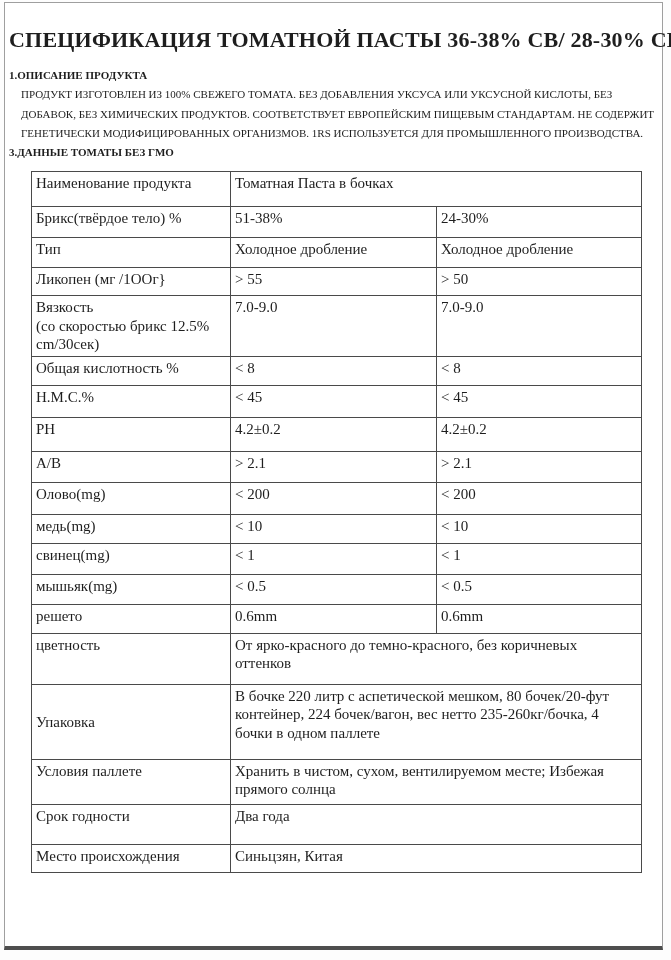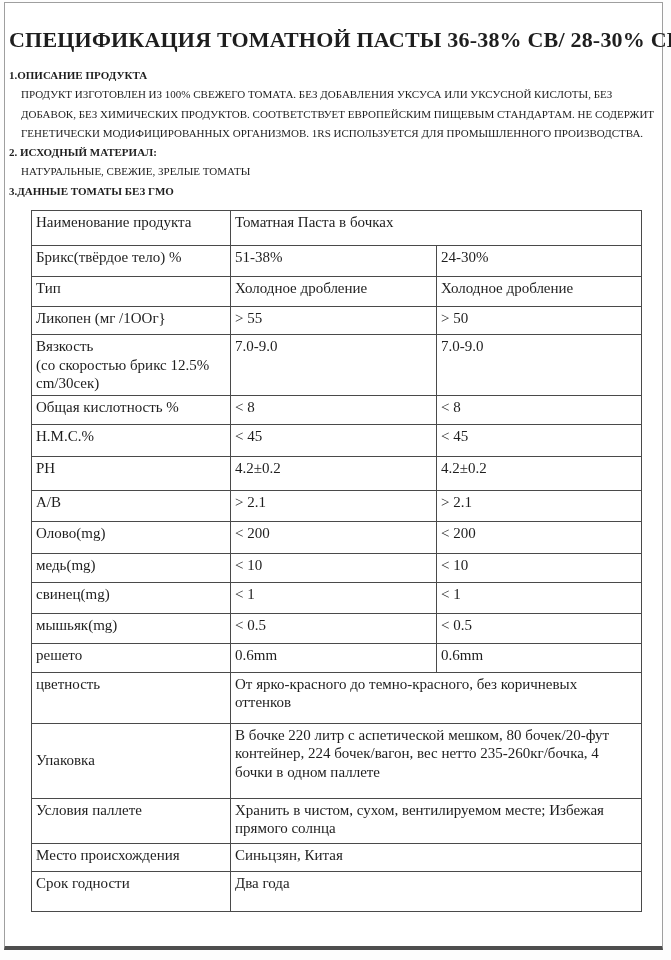--- a/index.html
+++ b/index.html
@@ -64,24 +64,20 @@
 
 <div class="page">
 
   <h1 class="doc-title">СПЕЦИФИКАЦИЯ ТОМАТНОЙ ПАСТЫ 36-38% СВ/ 28-30% СВ</h1>
 
   <div>
     <div class="sec-heading">1.ОПИСАНИЕ ПРОДУКТА</div>
     <p class="sec-body">ПРОДУКТ ИЗГОТОВЛЕН ИЗ 100% СВЕЖЕГО ТОМАТА. БЕЗ ДОБАВЛЕНИЯ УКСУСА ИЛИ УКСУСНОЙ КИСЛОТЫ, БЕЗ ДОБАВОК, БЕЗ ХИМИЧЕСКИХ ПРОДУКТОВ. СООТВЕТСТВУЕТ ЕВРОПЕЙСКИМ ПИЩЕВЫМ СТАНДАРТАМ.  НЕ СОДЕРЖИТ ГЕНЕТИЧЕСКИ МОДИФИЦИРОВАННЫХ ОРГАНИЗМОВ. 1RS ИСПОЛЬЗУЕТСЯ ДЛЯ ПРОМЫШЛЕННОГО ПРОИЗВОДСТВА.</p>
   </div>
 
-  <div>
-    <div class="sec-heading">2. ИСХОДНЫЙ МАТЕРИАЛ:</div>
-    <p class="sec-body">НАТУРАЛЬНЫЕ, СВЕЖИЕ, ЗРЕЛЫЕ ТОМАТЫ</p>
-  </div>
 
   <div class="sec-heading">3.ДАННЫЕ ТОМАТЫ БЕЗ ГМО</div>
 
   <table class="spec">
     <colgroup>
       <col style="width:199px">
       <col style="width:206px">
       <col style="width:205px">
     </colgroup>
     <tbody>
@@ -161,24 +157,24 @@
         <td class="val" colspan="2">От ярко-красного до темно-красного, без коричневых оттенков</td>
       </tr>
       <tr style="height:75px">
         <td class="lbl" style="vertical-align:middle">Упаковка</td>
         <td class="val" colspan="2">В бочке 220 литр с аспетической мешком, 80 бочек/20-фут контейнер, 224 бочек/вагон, вес нетто 235-260кг/бочка, 4 бочки в одном паллете</td>
       </tr>
       <tr style="height:45px">
         <td class="lbl">Условия паллете</td>
         <td class="val" colspan="2">Хранить в чистом, сухом, вентилируемом месте; Избежая прямого солнца</td>
       </tr>
+      <tr style="height:40px">
+        <td class="lbl">Срок годности</td>
+        <td class="val v-bottom" colspan="2">Два года</td>
+      </tr>
       <tr style="height:28px">
         <td class="lbl">Место происхождения</td>
         <td class="val" colspan="2">Синьцзян, Китая</td>
-      </tr>
-      <tr style="height:40px">
-        <td class="lbl">Срок годности</td>
-        <td class="val v-bottom" colspan="2">Два года</td>
       </tr>
     </tbody>
   </table>
 
 </div>
 
 </body></html>

